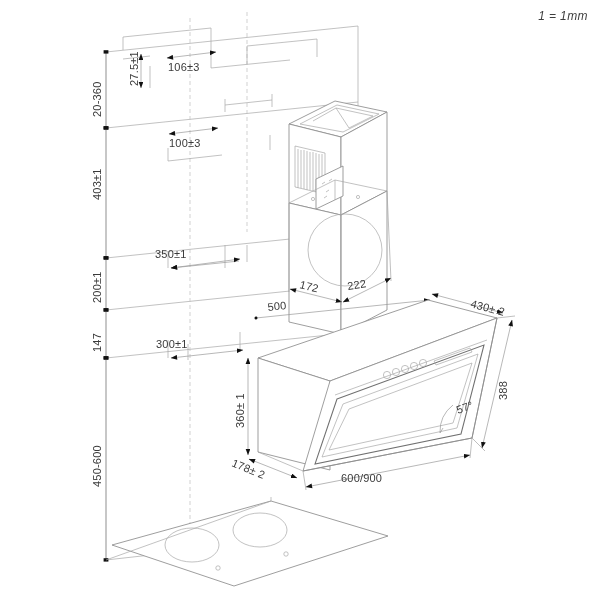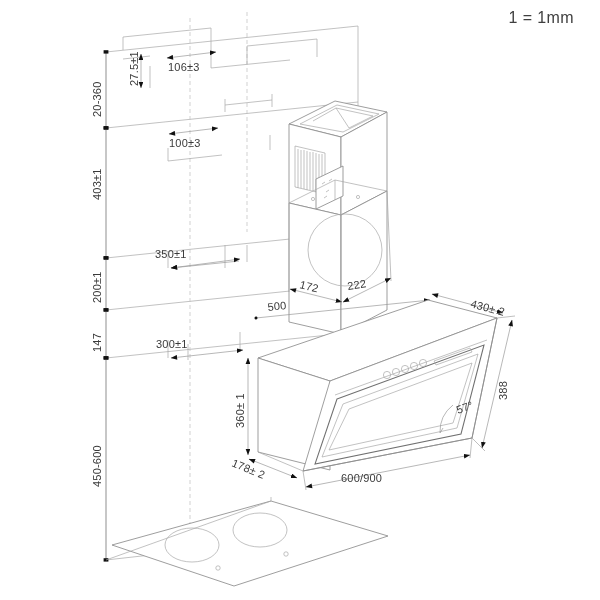--- a/index.html
+++ b/index.html
@@ -5,23 +5,24 @@
 <style>
   html,body{margin:0;padding:0;background:#ffffff;}
   body{
     width:600px;height:600px;overflow:hidden;
     font-family:"Liberation Sans","DejaVu Sans",sans-serif;
     color:#3c3c3c;
   }
   #sheet{position:relative;width:600px;height:600px;background:#fff;}
   #sheet svg{position:absolute;left:0;top:0;width:600px;height:600px;}
   .scale-note{
-    position:absolute;right:26px;top:9px;
-    font-size:16px;color:#3f3f3f;letter-spacing:.4px;
+    position:absolute;right:12px;top:9px;
+    font-size:12px;color:#3f3f3f;letter-spacing:.4px;
     white-space:nowrap;
+    font-style:italic;
   }
   text{font-family:"Liberation Sans","DejaVu Sans",sans-serif;fill:#3a3a3a;}
   .dimtxt{font-size:11px;letter-spacing:.2px;}
   .obj{fill:none;stroke:#8d8d8d;stroke-width:.85;}
   .obj-d{fill:none;stroke:#707070;stroke-width:1.05;}
   .objf{fill:#ffffff;stroke:#8d8d8d;stroke-width:.85;}
   .thin{fill:none;stroke:#a8a8a8;stroke-width:.7;}
   .ext{fill:none;stroke:#a3a3a3;stroke-width:.7;}
   .dim{fill:none;stroke:#9a9a9a;stroke-width:.7;}
   .center{fill:none;stroke:#bdbdbd;stroke-width:.7;stroke-dasharray:4 3;}

